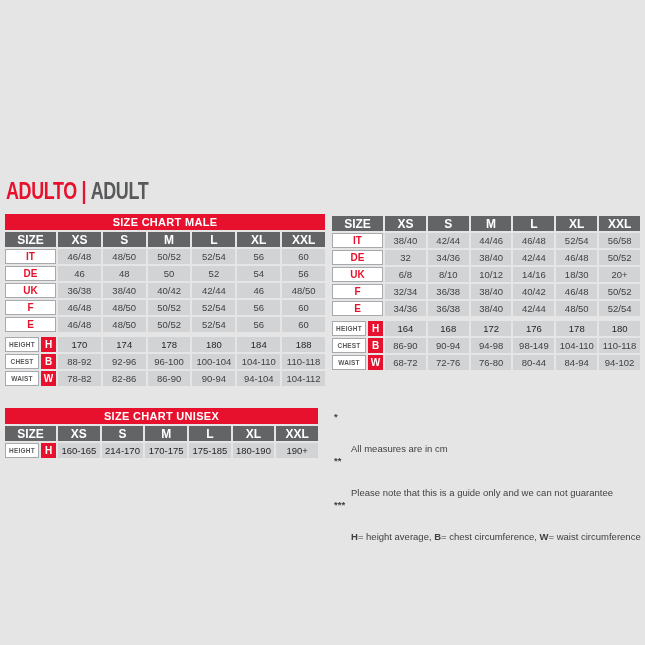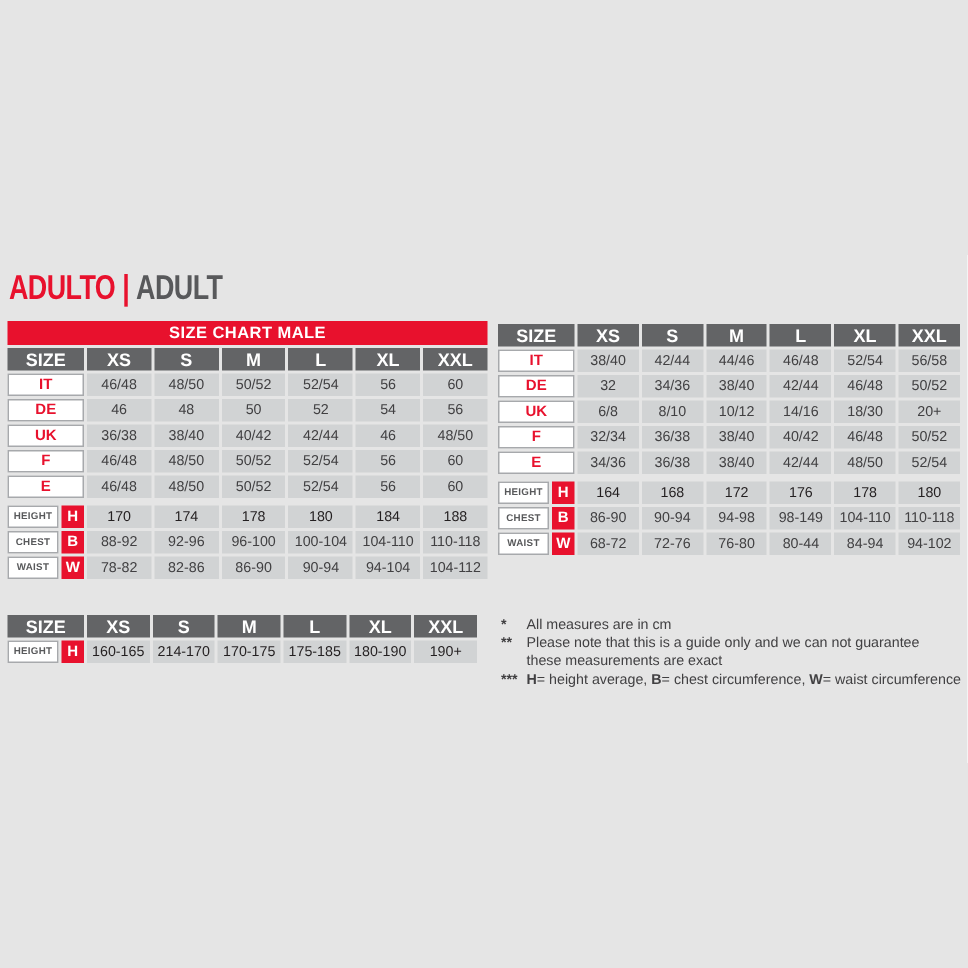--- a/index.html
+++ b/index.html
@@ -47,21 +47,21 @@
     width:15px;background:var(--red);color:#fff;font-weight:bold;font-size:10px;
     display:flex;align-items:center;justify-content:center;flex-shrink:0;
   }
   .spacer{height:3px;}
   .footnotes{
     position:absolute;left:334px;top:411px;width:308px;
     font-size:9.5px;color:var(--textdark);
   }
   .fline{display:flex;line-height:12.2px;}
   .fmark{width:17px;flex-shrink:0;font-weight:bold;}
-  .ftext{flex:1;}
+  .ftext{flex:1;margin-top:32px;}
   .ftext b{font-weight:bold;}
 </style>
 </head>
 <body>
 
 <div class="page">
 
   <div class="title">
     <span class="t-red">ADULTO</span><span class="t-sep">|</span><span class="t-gray">ADULT</span>
   </div>
@@ -247,20 +247,21 @@
         </div>
         <div class="cell cell-gray">68-72</div>
         <div class="cell cell-gray">72-76</div>
         <div class="cell cell-gray">76-80</div>
         <div class="cell cell-gray">80-44</div>
         <div class="cell cell-gray">84-94</div>
         <div class="cell cell-gray">94-102</div>
       </div>
     </div>
   <div class="size-table" id="table-unisex" style="left:5px;  top:408px; width:313px;">
+      <div class="bar">SIZE CHART UNISEX</div>
       <div class="trow">
         <div class="cell cell-head">SIZE</div>
         <div class="cell cell-head">XS</div>
         <div class="cell cell-head">S</div>
         <div class="cell cell-head">M</div>
         <div class="cell cell-head">L</div>
         <div class="cell cell-head">XL</div>
         <div class="cell cell-head">XXL</div>
       </div>
       <div class="trow">
@@ -280,22 +281,18 @@
   <div class="footnotes" id="footnotes">
       <div class="fline">
         <div class="fmark">*</div>
         <div class="ftext"><span>All measures are in cm</span></div>
       </div>
       <div class="fline">
         <div class="fmark">**</div>
         <div class="ftext"><span>Please note that this is a guide only and we can not guarantee</span></div>
       </div>
       <div class="fline">
-        <div class="fmark"></div>
-        <div class="ftext"><span>these measurements are exact</span></div>
-      </div>
-      <div class="fline">
         <div class="fmark">***</div>
         <div class="ftext"><b>H</b><span>= height average, </span><b>B</b><span>= chest circumference, </span><b>W</b><span>= waist circumference</span></div>
       </div>
     </div>
 
 </div>
 
 </body></html>

